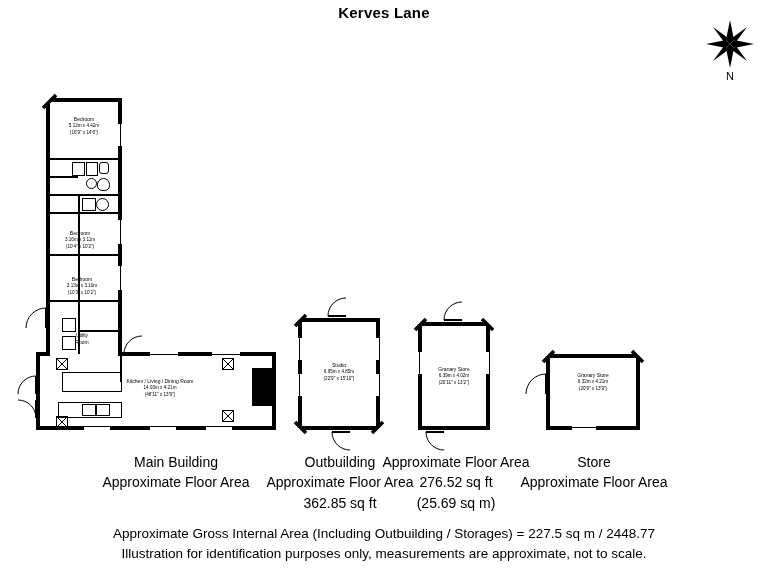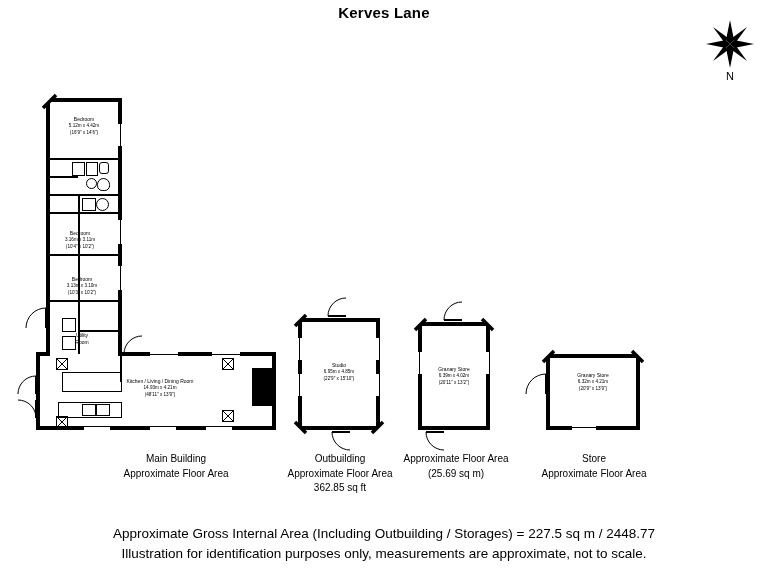--- a/index.html
+++ b/index.html
@@ -44,21 +44,21 @@
     text-align:center;
     font-size:4.6px;
     line-height:1.45;
     color:#000;
     white-space:nowrap;
   }
   .rlabel .nm{font-size:5px;}
   .cap{
     position:absolute;
     text-align:center;
-    font-size:10px;
+    font-size:14px;
     line-height:1.45;
     color:#000;
   }
   .cap .ttl{font-weight:normal;}
   .arcq{position:absolute;}
   .arcq svg{display:block;overflow:visible;}
 
   
   .hatch{position:absolute;background:#fff;border:1px solid #000;}
 
@@ -335,20 +335,21 @@
     </div>
 
     <div class="rlabel" style="left:416px;top:276px;width:76px;">
       <div class="nm">Granary Store</div>
       <div>6.39m x 4.02m</div>
       <div>(20'11" x 13'2")</div>
     </div>
 
     <div class="cap" style="left:366px;top:362px;width:180px;">
       <div>Approximate Floor Area</div>
+      <div>276.52 sq ft</div>
       <div>(25.69 sq m)</div>
     </div>
   </div>
 
   <div class="blk">
     <div class="shell" style="left:546px;top:264px;width:94px;height:76px;"></div>
 
     <div class="arcq" style="left:542px;top:260px;">
       <svg width="20" height="20" viewBox="0 0 20 20">
         <polygon points="0,0 12,0 0,12" fill="#fff"></polygon>

